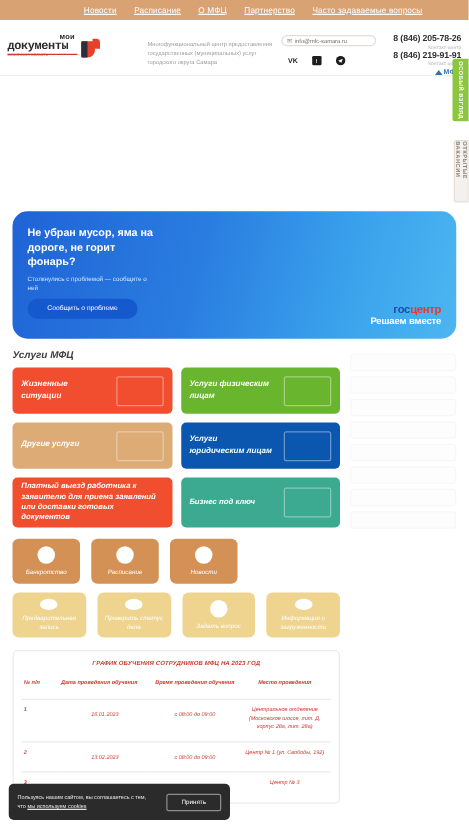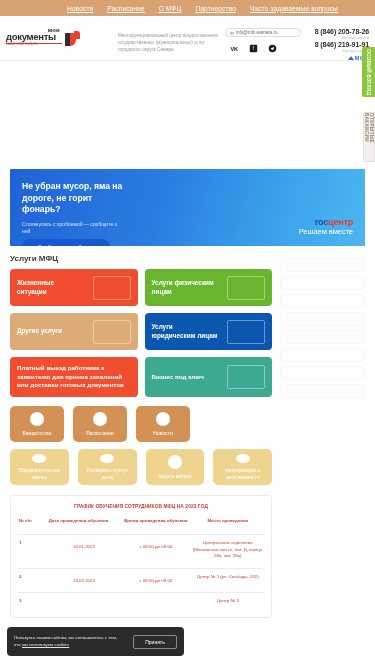--- a/index.html
+++ b/index.html
@@ -27,21 +27,21 @@
     height: 45px; background: #fff; display: flex; align-items: flex-start;
     padding: 6px 4px 0 6px; border-bottom: 1px solid #f0eeec; position: relative;
   }
   .logo-wrap { width: 104px; display: flex; align-items: center; gap: 3px; padding-top: 9px; }
   .logo-text { position: relative; line-height: 1; }
   .logo-moi {
     font-size: 6px; font-weight: bold; color: #2b2b2b;
     position: absolute; right: 2px; top: -5.5px; letter-spacing: .2px;
   }
   .logo-doc {
-    font-size: 9.5px; font-weight: bold; color: #2b2b2b; letter-spacing: -.3px;
+    font-size: 9.5px; font-weight: bold; color: #2b2b2b; letter-spacing: -.3px; font-family: Liberation Mono, monospace;
   }
   .logo-sub {
     font-size: 2.6px; color: #cf3a2f; letter-spacing: .2px; margin-top: 1px;
     border-top: .6px solid #cf3a2f; padding-top: .8px; width: 56px;
   }
   .logo-mark { width: 15px; height: 17px; position: relative; }
   .logo-mark .sq {
     position: absolute; left: 0; top: 2px; width: 11px; height: 13px;
     background: #e8402a; border-radius: 1px 1px 6px 1px;
   }
@@ -92,45 +92,45 @@
     width: 13px; height: 50px; border-radius: 2px 0 0 2px;
   }
   .side-tab.gray {
     top: 112px; background: #f3f0ed; color: #8d8278;
     width: 12px; height: 50px; border: .6px solid #e4ded7; border-radius: 2px 0 0 2px;
   }
 
   
   .hero-space { height: 108px; }
   .hero {
-    margin: 0 10px; height: 77px; border-radius: 1px; position: relative;
+    margin: 0 10px; height: 102px; border-radius: 12px; position: relative;
     background: linear-gradient(105deg,#1f63d6 0%,#2a7de0 42%,#3aa3ec 75%,#4db6f0 100%);
     overflow: hidden;
   }
   .hero-title {
     position: absolute; left: 12px; top: 12px; width: 110px;
     color: #fff; font-size: 8.6px; font-weight: bold; line-height: 1.35;
   }
   .hero-sub {
     position: absolute; left: 12px; top: 52px; width: 100px;
     color: #cfe6fb; font-size: 5px; line-height: 1.45;
   }
   .hero-btn {
     position: absolute; left: 12px; top: 70px; width: 88px; height: 16px;
     background: #1559cf; border-radius: 8px; color: #fff; font-size: 5.4px;
     display: flex; align-items: center; justify-content: center;
   }
   .hero-gos { position: absolute; right: 12px; bottom: 10px; text-align: right; }
   .gos-line1 { font-size: 9px; font-weight: bold; letter-spacing: -.2px; }
   .gos-line1 .b { color: #1b4fa8; text-align: center; }
   .gos-line1 .r { color: #e23b2e; }
-  .gos-line2 { font-size: 7.6px; font-weight: normal; color: #ffffff; letter-spacing: -.1px; }
-
-  
-  .content { display: flex; padding: 8px 10px 0 10px; gap: 8px; }
+  .gos-line2 { font-size: 7.6px; font-weight: bold; color: #ffffff; letter-spacing: -.1px; }
+
+  
+  .content { display: flex; padding: 8px 10px 0 10px; gap: 8px; font-style: italic; }
   .col-left { width: 262px; }
   .col-right { width: 95px; display: flex; flex-direction: column; gap: 4px; padding-top: 4px; }
   .skel { height: 14px; border: 1px solid #f7f7f7; border-radius: 3px; background: #fdfdfd; }
 
   .sec-title { font-size: 8px; font-weight: bold; color: #3d3d3d; margin-bottom: 6px; }
 
   .tiles { display: grid; grid-template-columns: 1fr 1fr; gap: 7px; }
   .tile {
     height: 37px; border-radius: 4px; position: relative;
     display: flex; align-items: center; padding: 0 7px; color: #fff;

